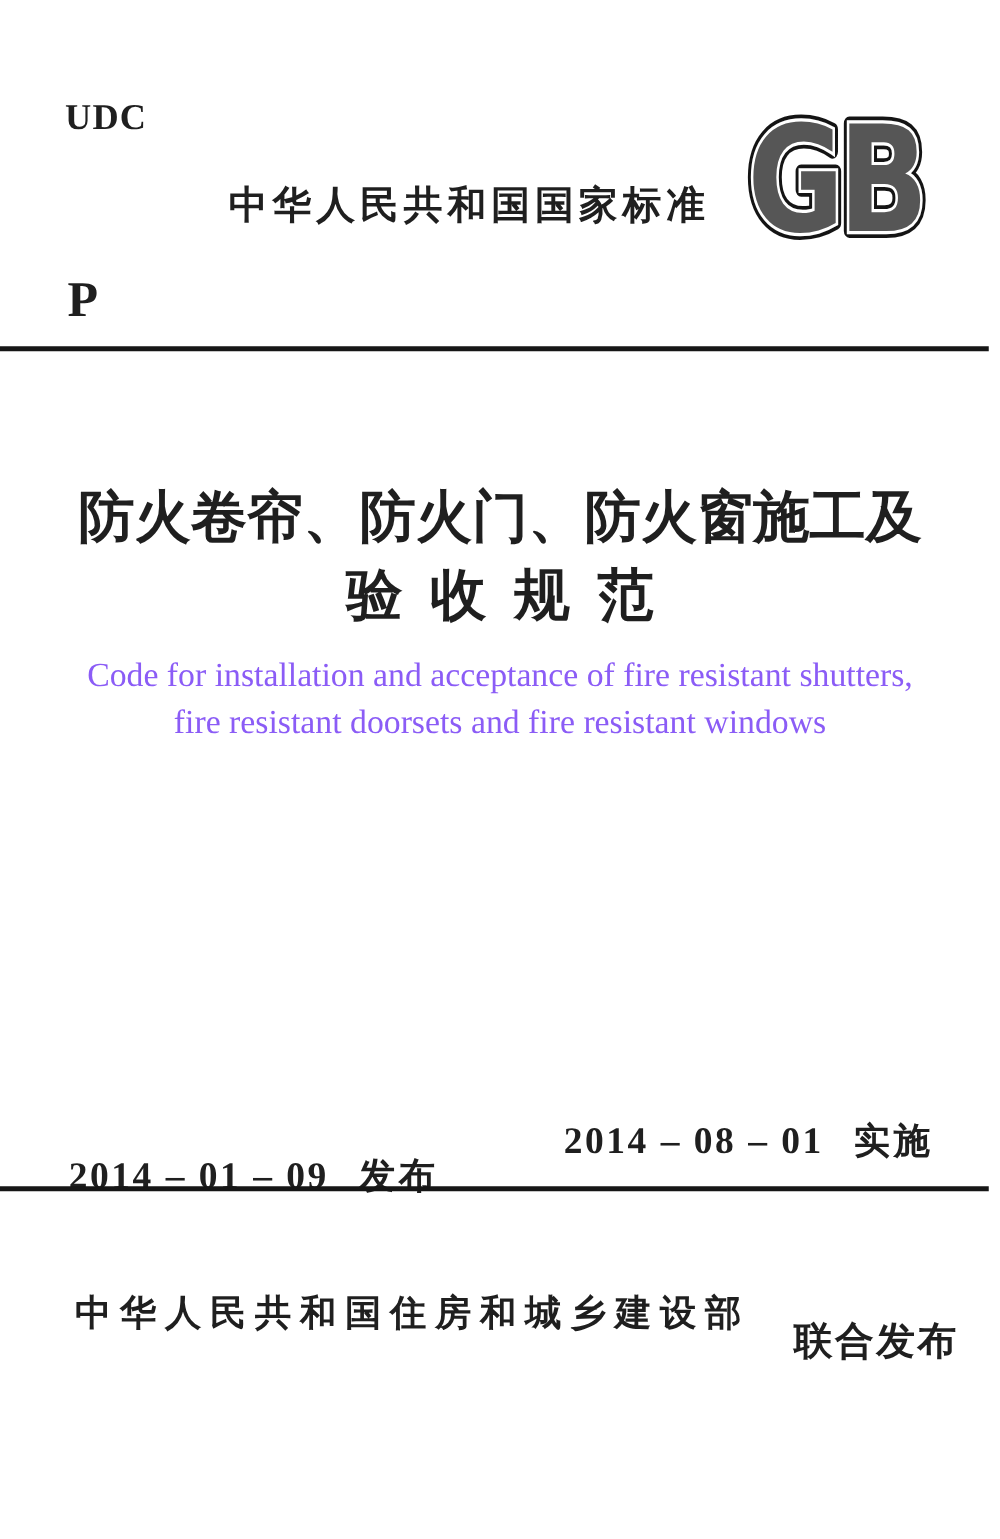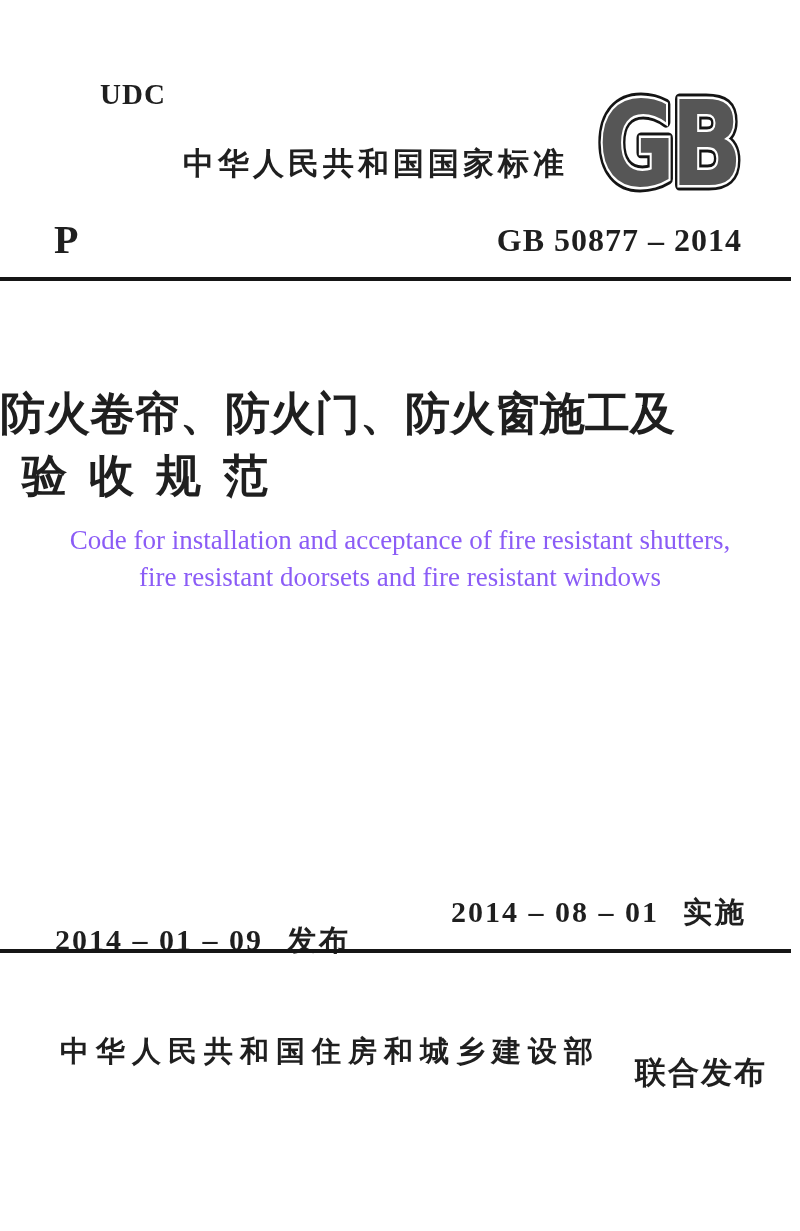--- a/index.html
+++ b/index.html
@@ -12,21 +12,20 @@
     overflow: hidden;
     font-family: "Liberation Serif", "DejaVu Serif", serif;
   }
   .abs { position: absolute; }
 
   .udc {
     left: 52px; top: 78px;
     font-size: 29px; font-weight: bold;
     letter-spacing: 1px;
     font-family: "Liberation Serif", "DejaVu Serif", serif;
-    margin-left: 48px;
   }
   .std-heading {
     left: 183px; top: 143px;
     font-size: 31px; font-weight: bold;
     letter-spacing: 4px;
     font-family: Liberation Mono, monospace;
     white-space: nowrap;
   }
   .gb-logo {
     left: 583px; top: 90px;
@@ -43,20 +42,21 @@
     letter-spacing: 1px;
     font-family: "Liberation Serif", "DejaVu Serif", serif;
     white-space: nowrap;
   }
   .rule { left: 0; width: 791px; height: 4px; background: #161616; }
   .rule-top { top: 277px; }
   .rule-bottom { top: 949px; }
 
   .title-cn {
     left: 0; top: 383px; width: 800px;
+    text-align: center;
     font-size: 45px; font-weight: 600;
     font-family: "Liberation Serif", "DejaVu Serif", serif;
     line-height: 62px;
   }
   .title-cn .line2 {
     letter-spacing: 22px;
     padding-left: 22px; 
   }
   .title-en {
     left: 0; top: 522px; width: 800px;
@@ -116,21 +116,20 @@
       <g transform="translate(85,0) scale(0.80,1) translate(-85,0)">
         <text x="85" y="95" font-size="118" letter-spacing="-6" fill="#141414" stroke="#141414" stroke-width="11" stroke-linejoin="round">GB</text>
         <text x="85" y="95" font-size="118" letter-spacing="-6" fill="#ffffff" stroke="#ffffff" stroke-width="5">GB</text>
         <text x="85" y="95" font-size="118" letter-spacing="-6" fill="#565656">GB</text>
       </g>
     </g>
   </svg>
 
   <div class="abs doc-type">P</div>
 
-  <div class="abs std-number">GB 50877 – 2014</div>
 
   <div class="abs rule rule-top"></div>
 
   <div class="abs title-cn">
     <div class="line1">防火卷帘、防火门、防火窗施工及</div>
     <div class="line2">验收规范</div>
   </div>
 
   <div class="abs title-en">
     <div>Code for installation and acceptance of fire resistant shutters,</div>

